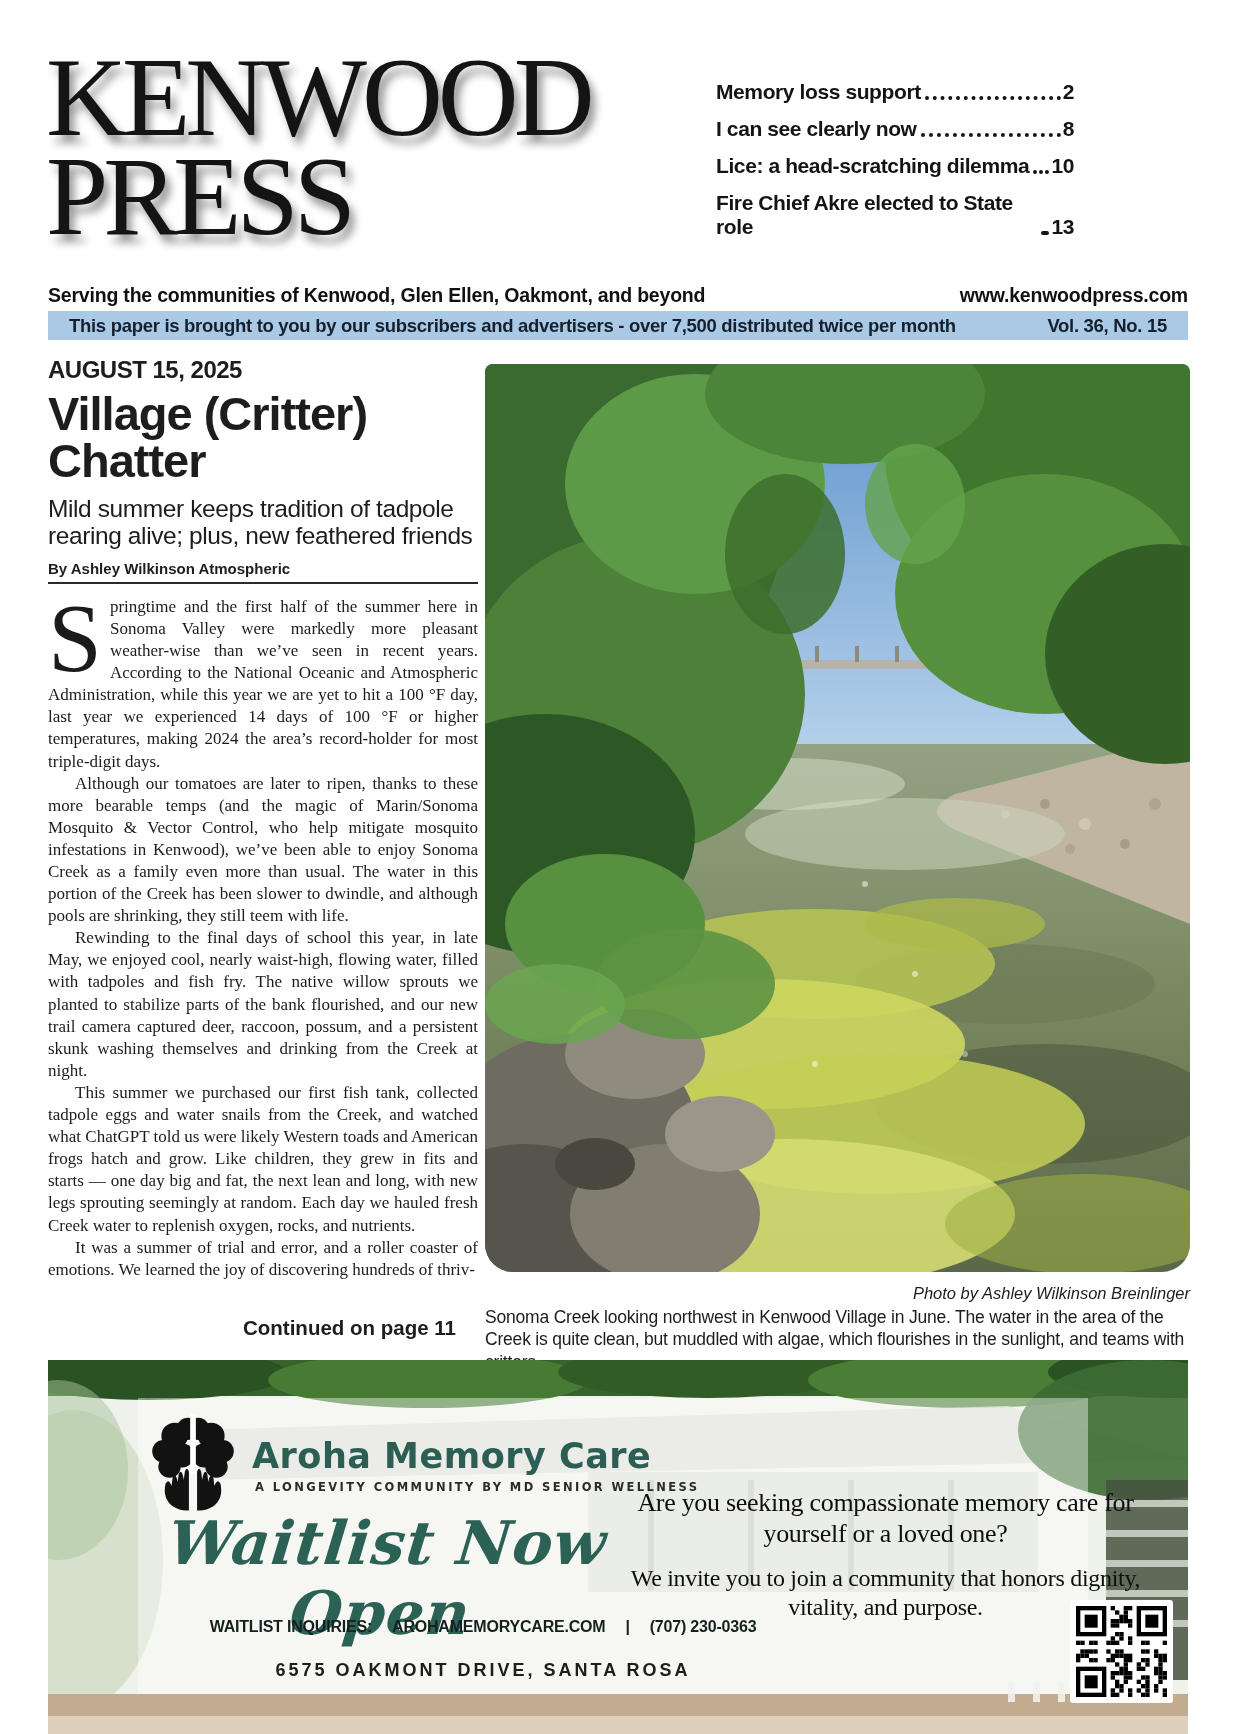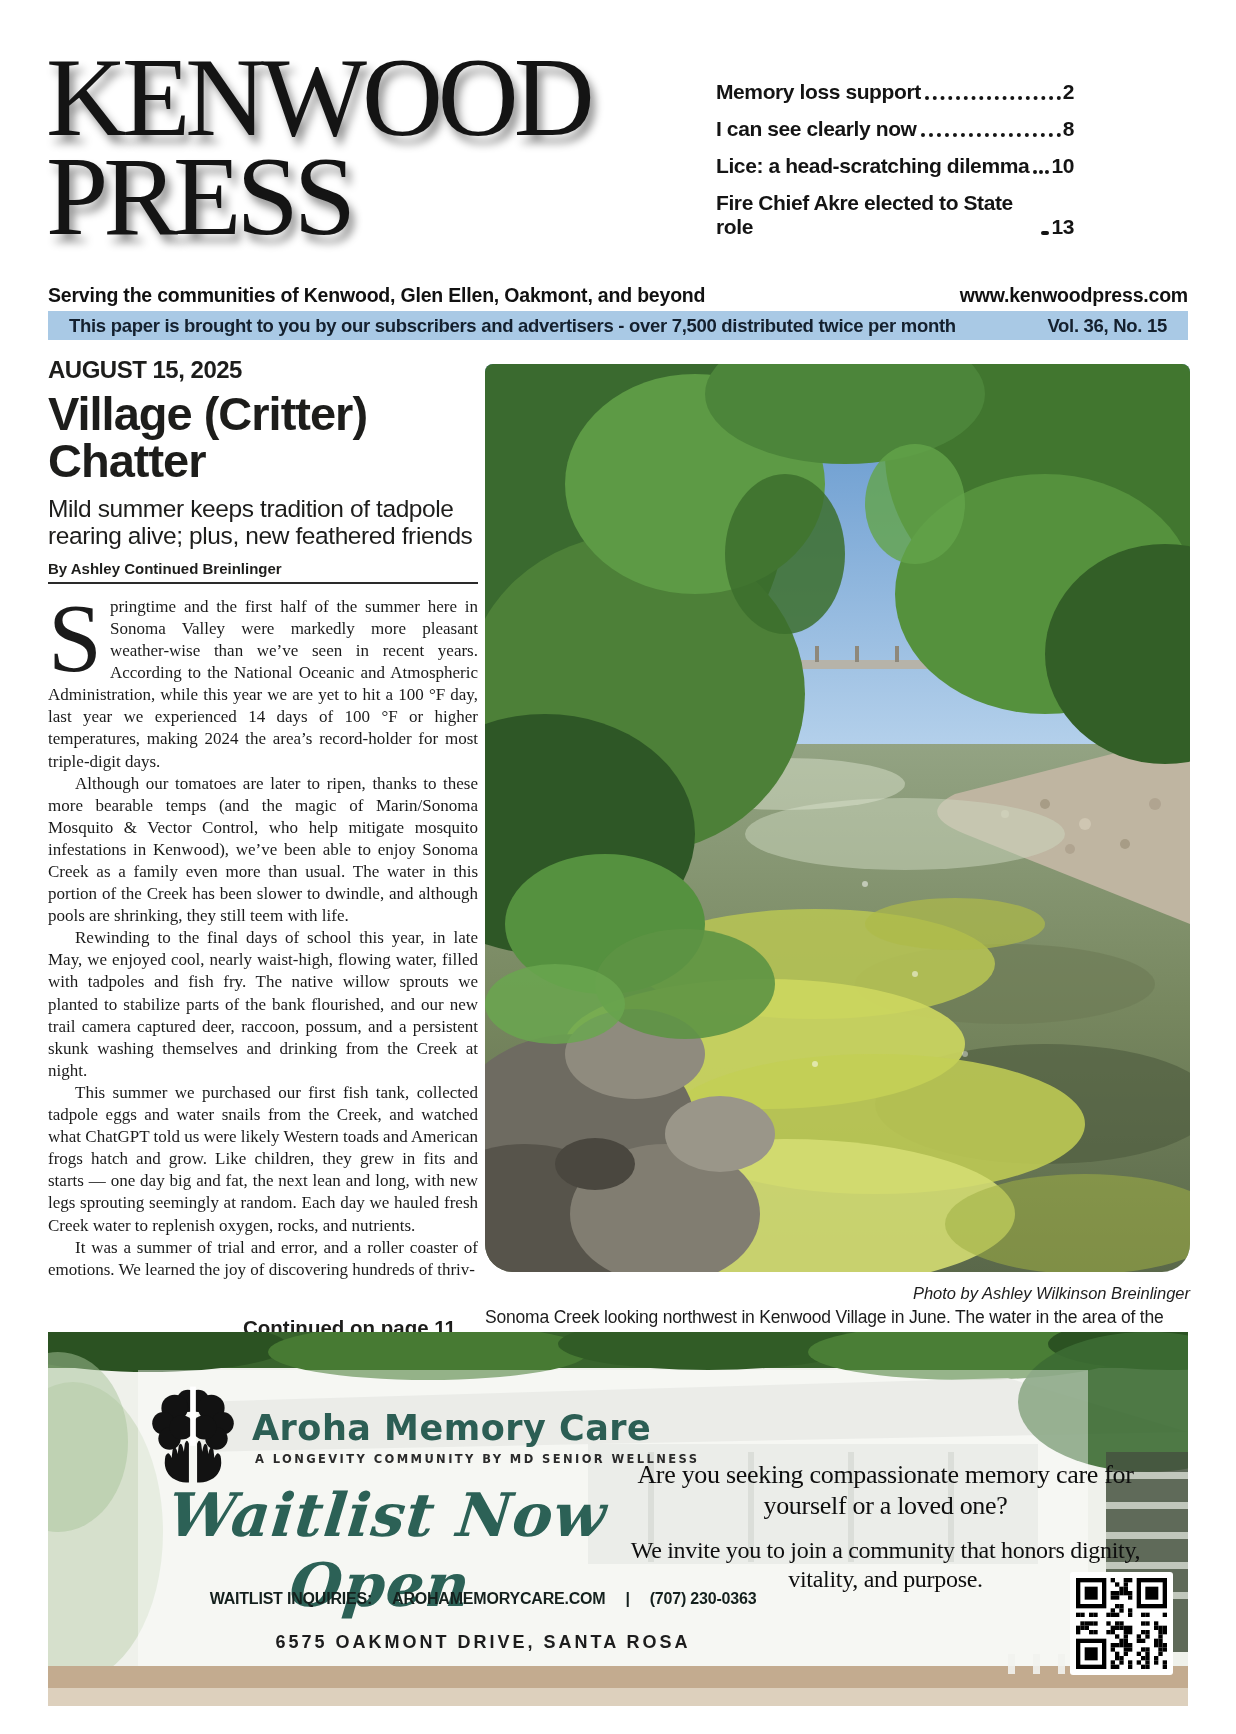--- a/index.html
+++ b/index.html
@@ -41,21 +41,21 @@
   
   .photo-wrap{position:absolute;left:485px;top:364px;width:705px;height:908px;
     border-radius:8px 8px 28px 28px;overflow:hidden;}
   .photo-wrap svg{display:block;}
   .photo-credit{position:absolute;left:485px;top:1284px;width:705px;text-align:right;
     font-style:italic;font-size:16.5px;color:#1d1d1d;}
   .photo-caption{position:absolute;left:485px;top:1306px;width:708px;font-size:17.5px;
     line-height:1.28;letter-spacing:-.2px;color:#1c1c1c;}
 
   
-  .ad{position:absolute;left:48px;top:1332px;width:1140px;height:374px;overflow:hidden;background:#eef0ea;}
+  .ad{position:absolute;left:48px;top:1360px;width:1140px;height:374px;overflow:hidden;background:#eef0ea;}
   .ad-bg{position:absolute;left:0;top:0;}
   .ad-logo{position:absolute;left:94px;top:48px;width:102px;height:108px;}
   .ad-brand{position:absolute;left:204px;top:76px;font-size:35px;font-weight:bold;
     letter-spacing:.5px;color:#2c5e54;font-family:"DejaVu Sans",sans-serif;}
   .ad-brand-sub{position:absolute;left:207px;top:120px;font-size:11.5px;letter-spacing:2.4px;
     color:#2b2b2b;font-weight:bold;font-family:"DejaVu Sans",sans-serif;}
   .ad-script{position:absolute;left:96px;top:148px;width:480px;text-align:center;
     font-family:"DejaVu Serif",serif;font-style:italic;font-weight:bold;font-size:60px;
     color:#2c6156;transform:skewX(-6deg);letter-spacing:1px;}
   .ad-pitch{position:absolute;left:555px;top:86px;width:565px;text-align:center;
@@ -109,21 +109,21 @@
 
   <div class="blue-bar">
     <span>This paper is brought to you by our subscribers and advertisers - over 7,500 distributed twice per month</span>
     <span>Vol. 36, No. 15</span>
   </div>
 
   <div class="article-col">
     <div class="art-date">AUGUST 15, 2025</div>
     <div class="art-headline">Village (Critter) Chatter</div>
     <div class="art-subhead">Mild summer keeps tradition of tadpole rearing alive; plus, new feathered friends</div>
-    <div class="art-byline">By Ashley Continued Breinlinger</div>
+    <div class="art-byline">By Ashley Wilkinson Atmospheric</div>
     <hr class="art-rule">
     <div class="art-body">
       <p class="first"><span class="dropcap">S</span><span>pringtime and the first half of the summer here in Sonoma Valley were markedly more pleasant weather-wise than we’ve seen in recent years. According to the National Oceanic and Atmospheric Administration, while this year we are yet to hit a 100 °F day, last year we experienced 14 days of 100 °F or higher temperatures, making 2024 the area’s record-holder for most triple-digit days.</span></p>
       <p>Although our tomatoes are later to ripen, thanks to these more bearable temps (and the magic of Marin/Sonoma Mosquito &amp; Vector Control, who help mitigate mosquito infestations in Kenwood), we’ve been able to enjoy Sonoma Creek as a family even more than usual. The water in this portion of the Creek has been slower to dwindle, and although pools are shrinking, they still teem with life.</p>
       <p>Rewinding to the final days of school this year, in late May, we enjoyed cool, nearly waist-high, flowing water, filled with tadpoles and fish fry. The native willow sprouts we planted to stabilize parts of the bank flourished, and our new trail camera captured deer, raccoon, possum, and a persistent skunk washing themselves and drinking from the Creek at night.</p>
       <p>This summer we purchased our first fish tank, collected tadpole eggs and water snails from the Creek, and watched what ChatGPT told us were likely Western toads and American frogs hatch and grow. Like children, they grew in fits and starts — one day big and fat, the next lean and long, with new legs sprouting seemingly at random. Each day we hauled fresh Creek water to replenish oxygen, rocks, and nutrients.</p>
       <p>It was a summer of trial and error, and a roller coaster of emotions. We learned the joy of discovering hundreds of thriv-</p>
     </div>
   </div>
   <div class="continued">Continued on page 11</div>

